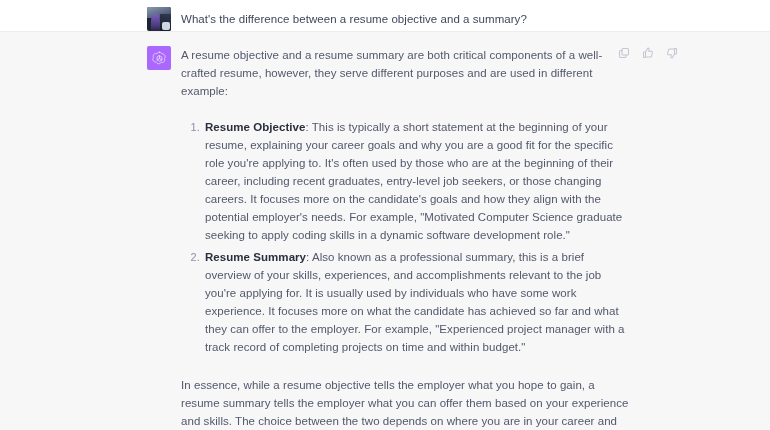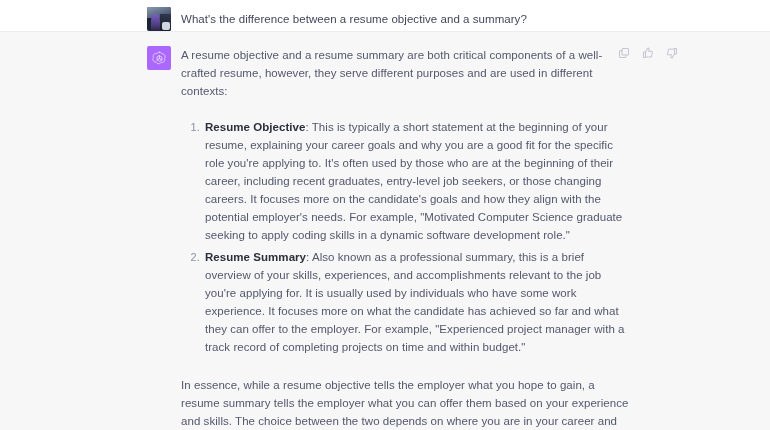--- a/index.html
+++ b/index.html
@@ -180,21 +180,21 @@
         <svg width="17" height="17" viewBox="0 0 24 24" fill="none" stroke="#f0e2ff" stroke-width="1.1" stroke-linecap="round" stroke-linejoin="round">
           <path d="M12 3.1c1.7 0 3.1 1.1 3.6 2.6 1.6-.3 3.2.4 4 1.9.8 1.5.5 3.2-.6 4.4.8 1.4.7 3.1-.4 4.3-1.1 1.2-2.8 1.5-4.2.9-.7 1.4-2.1 2.3-3.8 2.2-1.7 0-3.1-1.1-3.6-2.6-1.6.3-3.2-.4-4-1.9-.8-1.5-.5-3.2.6-4.4-.8-1.4-.7-3.1.4-4.3 1.1-1.2 2.8-1.5 4.2-.9.7-1.4 2.1-2.2 3.8-2.2z"></path>
           <path d="M12 8.1l3.4 2v3.9L12 16l-3.4-2v-3.9z"></path>
           <path d="M12 8.1V12l3.4 2"></path>
           <path d="M12 12l-3.4 2"></path>
         </svg>
       </div>
 
       <div class="msg-body">
 
-        <p>A resume objective and a resume summary are both critical components of a well-crafted resume, however, they serve different purposes and are used in different contexts:</p>
+        <p>A resume objective and a resume summary are both critical components of a well-crafted resume, however, they serve different purposes and are used in different example:</p>
 
         <ol>
           <li>
             <span class="lead">Resume Objective</span><span>: This is typically a short statement at the beginning of your resume, explaining your career goals and why you are a good fit for the specific role you're applying to. It's often used by those who are at the beginning of their career, including recent graduates, entry-level job seekers, or those changing careers. It focuses more on the candidate's goals and how they align with the potential employer's needs. For example, "Motivated Computer Science graduate seeking to apply coding skills in a dynamic software development role."</span>
           </li>
           <li>
             <span class="lead">Resume Summary</span><span>: Also known as a professional summary, this is a brief overview of your skills, experiences, and accomplishments relevant to the job you're applying for. It is usually used by individuals who have some work experience. It focuses more on what the candidate has achieved so far and what they can offer to the employer. For example, "Experienced project manager with a track record of completing projects on time and within budget."</span>
           </li>
         </ol>
 

